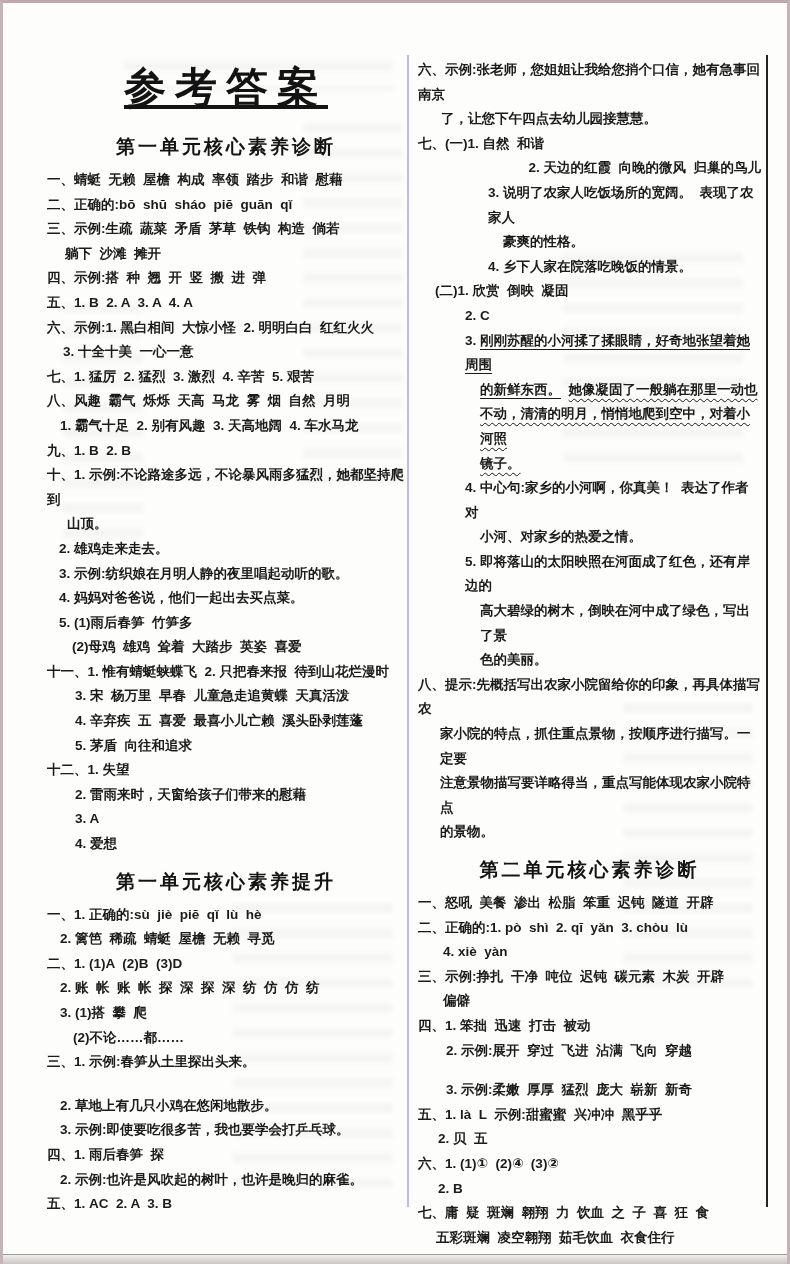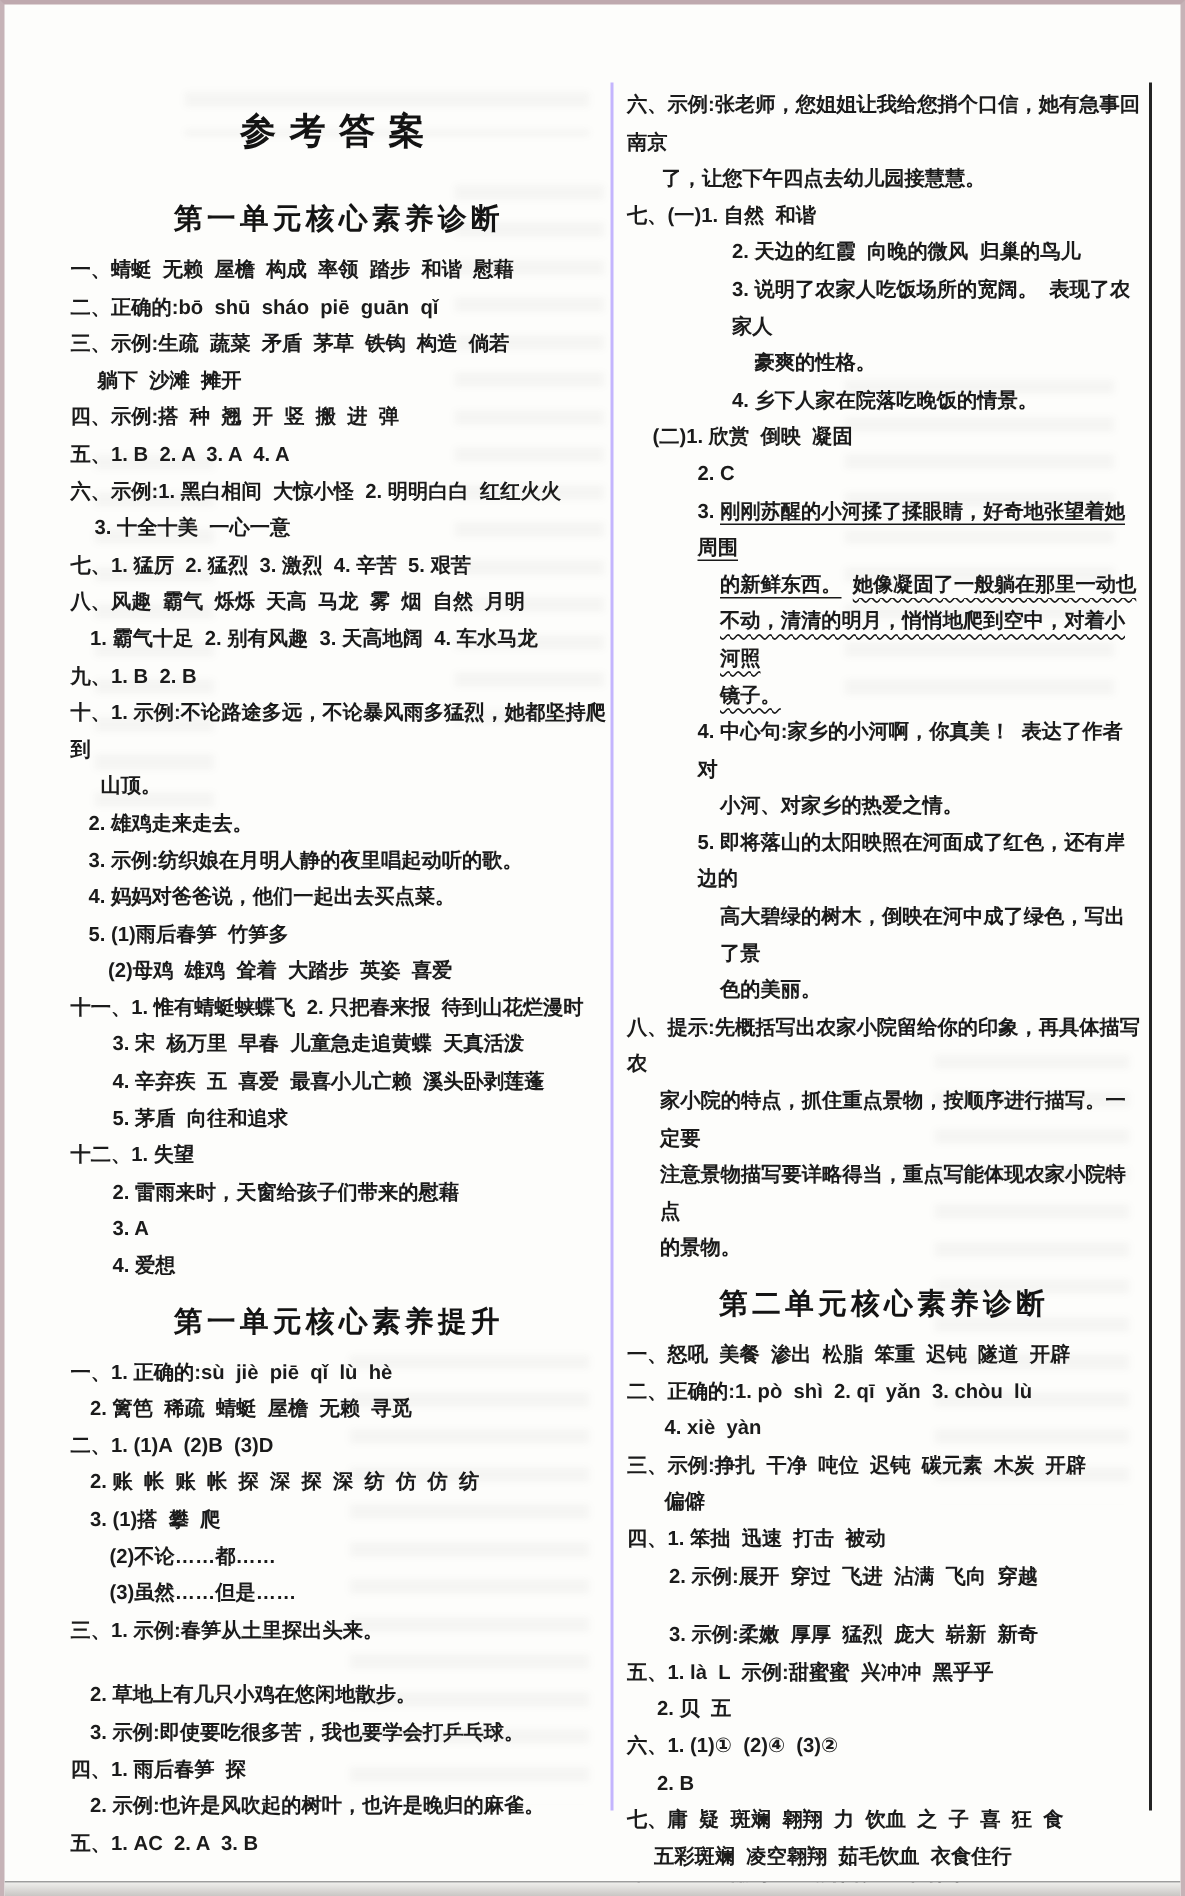--- a/index.html
+++ b/index.html
@@ -23,23 +23,24 @@
     position:absolute;left:44px;top:50px;width:358px;
   }
   .col-right{
     position:absolute;left:404px;top:52px;width:361px;height:1152px;
     border-left:2px solid #c4b5fd;
     border-right:2px solid #242424;
     padding:3px 5px 0 9px;
     box-sizing:border-box;
   }
   .doc-title{
-    font-size:24px;line-height:46px;font-weight:800;color:#131313;
+    font-size:42px;line-height:46px;font-weight:800;color:#131313;
     text-align:center;letter-spacing:9px;margin:12px 0 22px 0;
     white-space:pre;
+    text-decoration:underline;
   }
   .sec-heading{
     font-size:19px;line-height:27px;font-weight:800;color:#141414;
     text-align:center;letter-spacing:3px;margin:11px 0 8px 0;
     white-space:pre;
   }
   .line{
     font-size:13.5px;line-height:24.6px;min-height:24.6px;
     font-weight:700;color:#1b1b1b;
     white-space:pre-wrap;
@@ -104,34 +105,33 @@
       <div class="line" style="padding-left: 28px;">2. 雷雨来时，天窗给孩子们带来的慰藉</div>
       <div class="line" style="padding-left: 28px;">3. A</div>
       <div class="line" style="padding-left: 28px;">4. 爱想</div>
       <div class="sec-heading">第一单元核心素养提升</div>
       <div class="line">一、1. 正确的:sù  jiè  piē  qǐ  lù  hè</div>
       <div class="line" style="padding-left: 13px;">2. 篱笆  稀疏  蜻蜓  屋檐  无赖  寻觅</div>
       <div class="line">二、1. (1)A  (2)B  (3)D</div>
       <div class="line" style="padding-left: 13px;">2. 账  帐  账  帐  探  深  探  深  纺  仿  仿  纺</div>
       <div class="line" style="padding-left: 13px;">3. (1)搭  攀  爬</div>
       <div class="line" style="padding-left: 26px;">(2)不论……都……</div>
-      <div class="line" style="padding-left: 26px;">(3)虽然……但是……</div>
       <div class="line">三、1. 示例:春笋从土里探出头来。</div>
       <div class="line" style="padding-left: 13px; margin-top: 19px;">2. 草地上有几只小鸡在悠闲地散步。</div>
       <div class="line" style="padding-left: 13px;">3. 示例:即使要吃很多苦，我也要学会打乒乓球。</div>
       <div class="line">四、1. 雨后春笋  探</div>
       <div class="line" style="padding-left: 13px;">2. 示例:也许是风吹起的树叶，也许是晚归的麻雀。</div>
       <div class="line">五、1. AC  2. A  3. B</div>
     </div>
 
   <div class="col-right">
       <div class="line">六、示例:张老师，您姐姐让我给您捎个口信，她有急事回南京</div>
       <div class="line" style="padding-left: 23px;">了，让您下午四点去幼儿园接慧慧。</div>
       <div class="line">七、(一)1. 自然  和谐</div>
-      <div class="line" style="padding-left: 70px;">2. 天边的红霞  向晚的微风  归巢的鸟儿</div>
+      <div class="line" style="padding-left: 70px; text-align: right;">2. 天边的红霞  向晚的微风  归巢的鸟儿</div>
       <div class="line" style="padding-left: 70px;">3. 说明了农家人吃饭场所的宽阔。  表现了农家人</div>
       <div class="line" style="padding-left: 85px;">豪爽的性格。</div>
       <div class="line" style="padding-left: 70px;">4. 乡下人家在院落吃晚饭的情景。</div>
       <div class="line" style="padding-left: 17px;">(二)1. 欣赏  倒映  凝固</div>
       <div class="line" style="padding-left: 47px;">2. C</div>
       <div class="line" style="padding-left: 47px;"><span>3. </span><span class="u-solid">刚刚苏醒的小河揉了揉眼睛，好奇地张望着她周围</span></div>
       <div class="line" style="padding-left: 62px;"><span class="u-solid">的新鲜东西。</span><span>  </span><span class="u-wavy">她像凝固了一般躺在那里一动也</span></div>
       <div class="line" style="padding-left: 62px;"><span class="u-wavy">不动，清清的明月，悄悄地爬到空中，对着小河照</span></div>
       <div class="line" style="padding-left: 62px;"><span class="u-wavy">镜子。</span></div>
       <div class="line" style="padding-left: 47px;">4. 中心句:家乡的小河啊，你真美！  表达了作者对</div>

